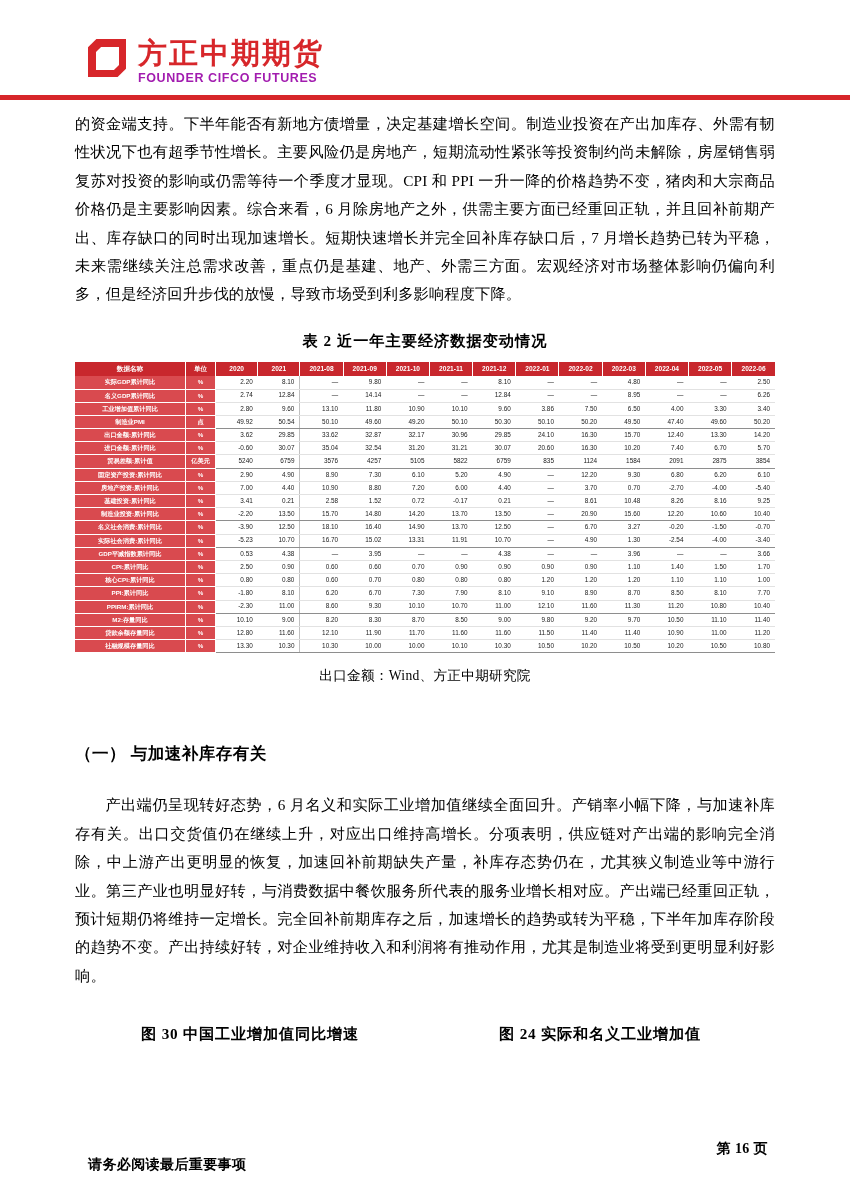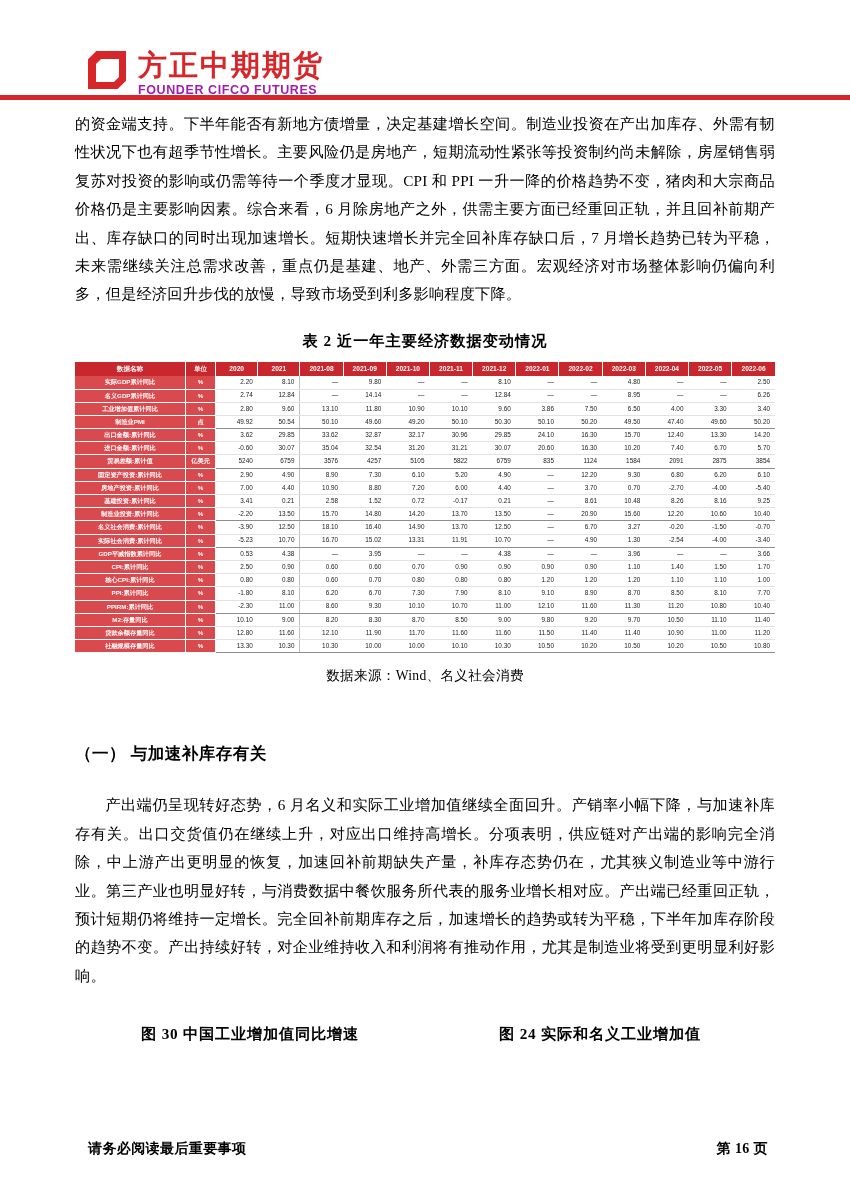--- a/index.html
+++ b/index.html
@@ -25,21 +25,21 @@
   
   .header {
     position: absolute;
     top: 0; left: 0;
     width: 850px;
     height: 100px;
   }
   .logo-wrap {
     position: absolute;
     left: 88px;
-    top: 50px;
+    top: 38px;
     display: flex;
     align-items: flex-start;
   }
   .logo-mark {
     width: 40px;
     height: 40px;
     position: relative;
     margin-right: 10px;
     flex: none;
   }
@@ -198,21 +198,21 @@
   .footer {
     position: absolute;
     left: 0;
     bottom: 42px;
     width: 850px;
     height: 20px;
   }
   .footer-left {
     position: absolute;
     left: 88px;
-    top: 0;
+    top: 16px;
     font-size: 14px;
     font-weight: bold;
     letter-spacing: 0.4px;
   }
   .footer-right {
     position: absolute;
     right: 82px;
     top: 0;
     font-size: 14px;
     font-weight: bold;
@@ -618,21 +618,21 @@
             <td class="num">10.50</td>
             <td class="num">10.20</td>
             <td class="num">10.50</td>
             <td class="num">10.20</td>
             <td class="num">10.50</td>
             <td class="num">10.80</td>
           </tr>
         </tbody>
     </table>
 
-    <div class="source-line">数据来源：Wind、名义社会消费</div>
+    <div class="source-line">出口金额：Wind、方正中期研究院</div>
 
     <div class="section-head">（一） 与加速补库存有关</div>
 
     <div class="para-block">
       <p class="para indent">产出端仍呈现转好态势，6 月名义和实际工业增加值继续全面回升。产销率小幅下降，与加速补库存有关。出口交货值仍在继续上升，对应出口维持高增长。分项表明，供应链对产出端的影响完全消除，中上游产出更明显的恢复，加速回补前期缺失产量，补库存态势仍在，尤其狭义制造业等中游行业。第三产业也明显好转，与消费数据中餐饮服务所代表的服务业增长相对应。产出端已经重回正轨，预计短期仍将维持一定增长。完全回补前期库存之后，加速增长的趋势或转为平稳，下半年加库存阶段的趋势不变。产出持续好转，对企业维持收入和利润将有推动作用，尤其是制造业将受到更明显利好影响。</p>
     </div>
 
     <div class="fig-row">
       <div class="fig-cap">图 30  中国工业增加值同比增速</div>
       <div class="fig-cap">图 24  实际和名义工业增加值</div>

